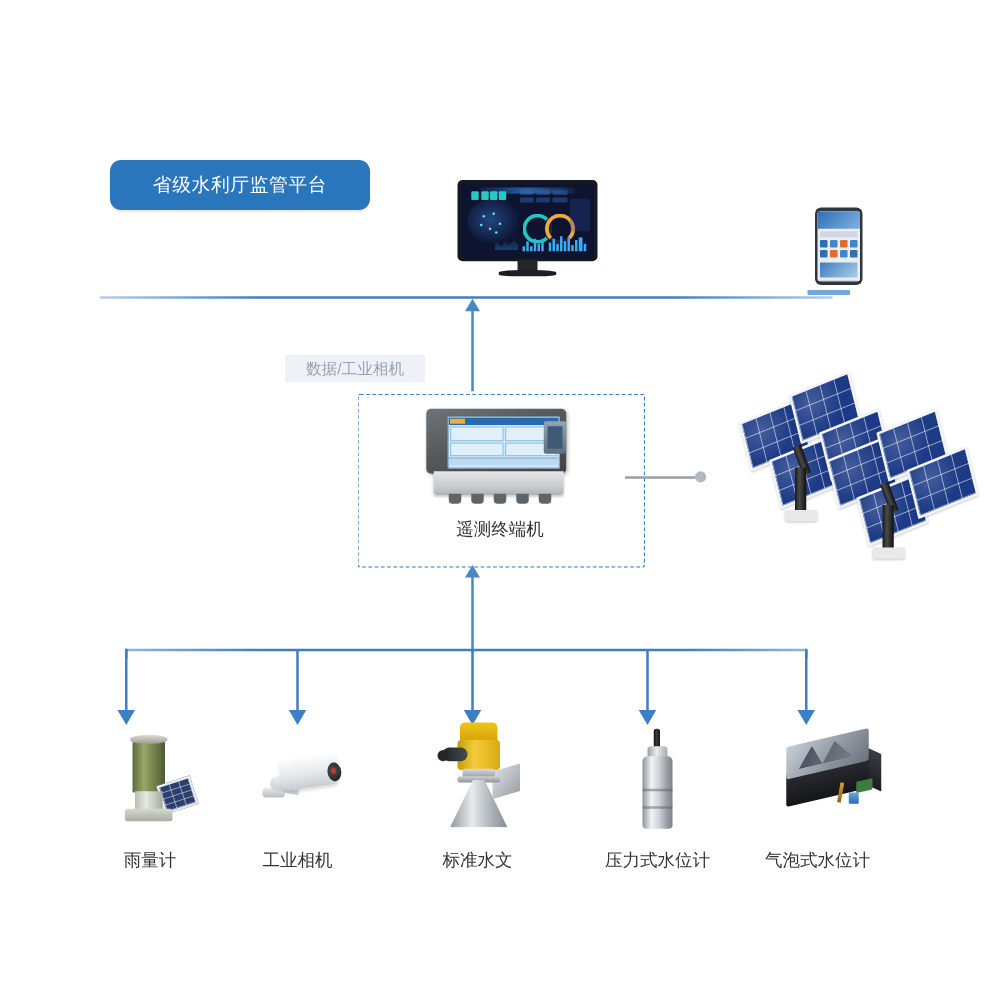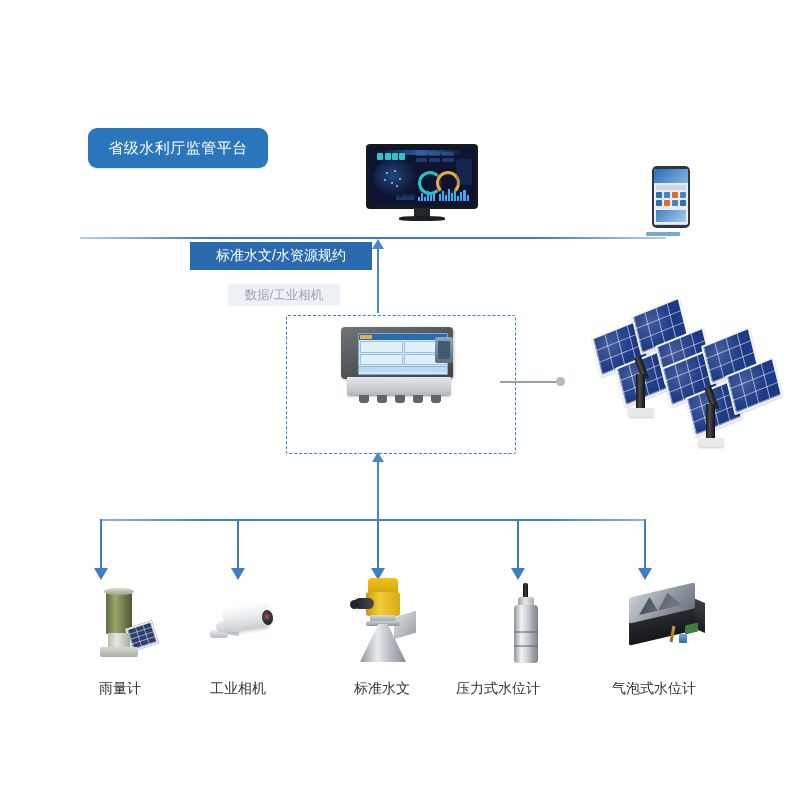--- a/index.html
+++ b/index.html
@@ -10,21 +10,21 @@
   }
   #stage{position:absolute;left:0;top:0;width:800px;height:800px;}
 
   
   .pill{
     position:absolute;background:#2a76bc;color:#fff;border-radius:9px;
     display:flex;align-items:center;justify-content:center;
     font-size:15px;letter-spacing:.5px;white-space:nowrap;
     box-shadow:0 1px 2px rgba(0,0,0,.10);
   }
-  #pill-prov{left:88px;top:128px;width:180px;height:40px;}
+  #pill-prov{left:88px;top:128px;width:208px;height:40px;}
   #pill-city{left:352px;top:96px;width:178px;height:40px;}
   #pill-app{left:609px;top:114px;width:168px;height:40px;}
 
   
   #proto-box{
     position:absolute;left:190px;top:242px;width:182px;height:28px;
     background:#2a6bb0;color:#fff;font-size:14px;
     display:flex;align-items:center;justify-content:center;white-space:nowrap;
   }
   #proto-sub{
@@ -323,23 +323,20 @@
   </div>
   <div id="phone-shadow"></div>
 
   <div class="hline" id="backbone"></div>
 
   <div class="arrow-up" style="left:372px;top:239px;height:74px;">
     <div class="head"></div>
     <div class="shaft" style="height:66px;"></div>
   </div>
 
-  <div id="proto-box">
-    <span>标准水文/水资源规约</span>
-  </div>
   <div id="proto-sub">
     <span>数据/工业相机</span>
   </div>
 
   <div id="rtu-zone"></div>
   <div id="rtu-antenna"></div>
   <div id="rtu-antenna-tip"></div>
 
   <div id="rtu-dev">
     <div class="rtu-case">
@@ -361,20 +358,21 @@
     <div class="rtu-base"></div>
     <div class="rtu-glands">
       <span></span>
         <span></span>
         <span></span>
         <span></span>
         <span></span>
     </div>
   </div>
 
+  <div id="rtu-label">遥测终端机</div>
 
   <div class="panel-grp" style="left:592px;top:300px;width:140px;height:120px;">
     <div class="pnl" style="left:2px;top:28px;width:52px;height:40px;transform:rotate(-22deg) skewX(-8deg);">
       <div class="cells"></div>
       </div>
     <div class="pnl" style="left:42px;top:6px;width:52px;height:40px;transform:rotate(-22deg) skewX(-8deg);">
       <div class="cells"></div>
       </div>
     <div class="pnl" style="left:26px;top:58px;width:52px;height:40px;transform:rotate(-22deg) skewX(-8deg);">
       <div class="cells"></div>
@@ -465,21 +463,21 @@
   </div>
   <div class="dev-label" style="left:312px;top:680px;">标准水文</div>
 
   <div id="press">
     <div class="pr-cable"></div>
     <div class="pr-top"></div>
     <div class="pr-body"></div>
     <div class="pr-ring" style="top:48px;"></div>
     <div class="pr-ring" style="top:62px;"></div>
   </div>
-  <div class="dev-label" style="left:428px;top:680px;text-align:center;">压力式水位计</div>
+  <div class="dev-label" style="left:456px;top:680px;text-align:center;">压力式水位计</div>
 
   <div id="bub">
     <div class="bb-side"></div>
     <div class="bb-face"></div>
     <div class="bb-top"></div>
     <div class="bb-ant"></div>
     <div class="bb-term"></div>
     <div class="bb-plug"></div>
   </div>
   <div class="dev-label" style="left:584px;top:680px;">气泡式水位计</div>

